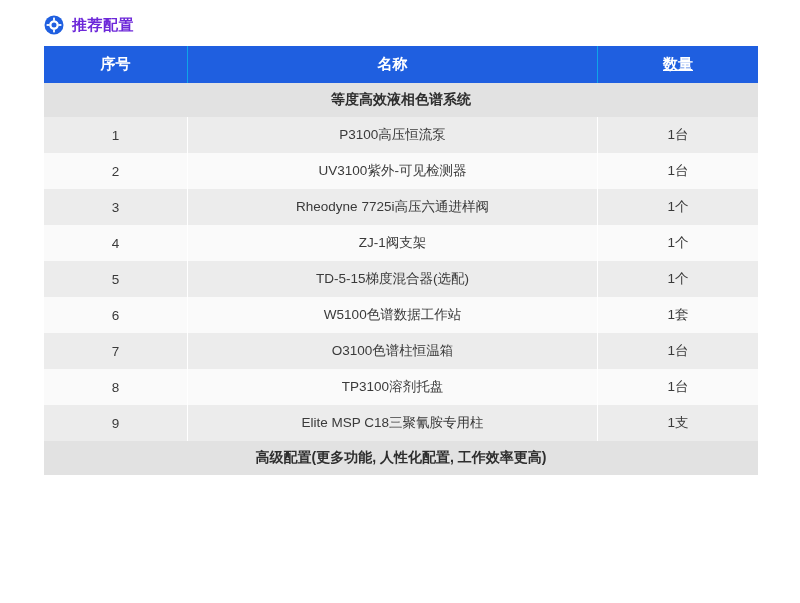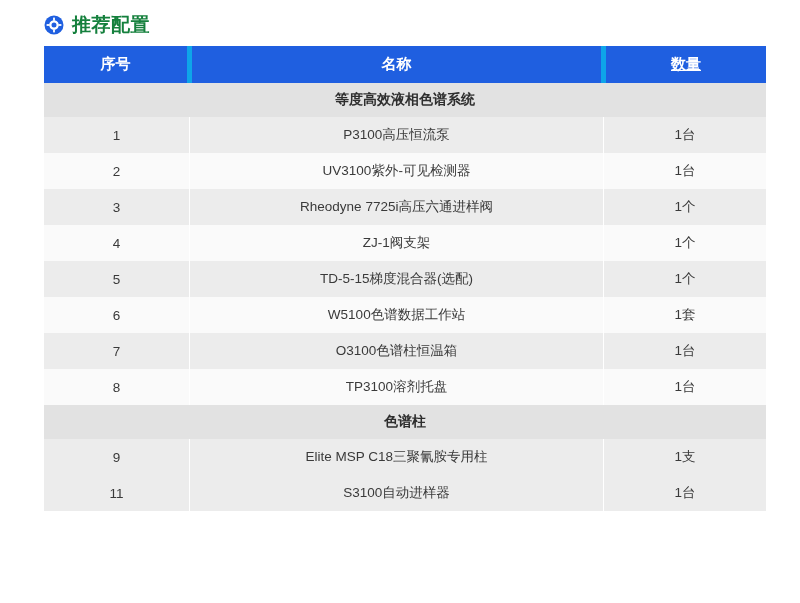--- a/index.html
+++ b/index.html
@@ -26,42 +26,42 @@
     padding: 14px 0 10px 44px;
     gap: 8px;
   }
   .header-icon {
     width: 20px;
     height: 20px;
     flex: 0 0 auto;
     display: block;
   }
   .section-title {
-    font-size: 19px;
+    font-size: 15px;
     font-weight: bold;
-    color: #15803d;
+    color: #6d28d9;
     letter-spacing: 0.5px;
     line-height: 22px;
   }
   .table-wrap {
     padding: 0 44px;
   }
   table.config-table {
     border-collapse: collapse;
     width: 712px;
     table-layout: fixed;
   }
   table.config-table th {
     background: #1f5fe0;
     color: #ffffff;
     font-size: 15px;
     font-weight: bold;
     height: 37px;
     text-align: center;
-    border-right: 5px solid #0ea5e9;
+    border-right: 1px solid #0ea5e9;
     padding: 0;
   }
   table.config-table th:last-child {
     border-right: none;
     text-decoration: underline;
   }
   table.config-table td {
     height: 36px;
     text-align: center;
     font-size: 13.5px;
@@ -154,30 +154,25 @@
           <tr class="row-odd">
             <td class="col-no">7</td>
             <td class="col-name">O3100色谱柱恒温箱</td>
             <td class="col-qty">1台</td>
           </tr>
           <tr class="row-even">
             <td class="col-no">8</td>
             <td class="col-name">TP3100溶剂托盘</td>
             <td class="col-qty">1台</td>
           </tr>
-          <tr class="group-row">
-            <td colspan="3">色谱柱</td>
-          </tr>
           <tr class="row-odd">
             <td class="col-no">9</td>
             <td class="col-name">Elite MSP C18三聚氰胺专用柱</td>
             <td class="col-qty">1支</td>
           </tr>
-          <tr class="row-odd">
-            <td class="col-no">11</td>
-            <td class="col-name">S3100自动进样器</td>
-            <td class="col-qty">1台</td>
+          <tr class="group-row">
+            <td colspan="3">高级配置(更多功能, 人性化配置, 工作效率更高)</td>
           </tr>
         </tbody>
     </table>
   </div>
 
 </div>
 
 </body></html>

